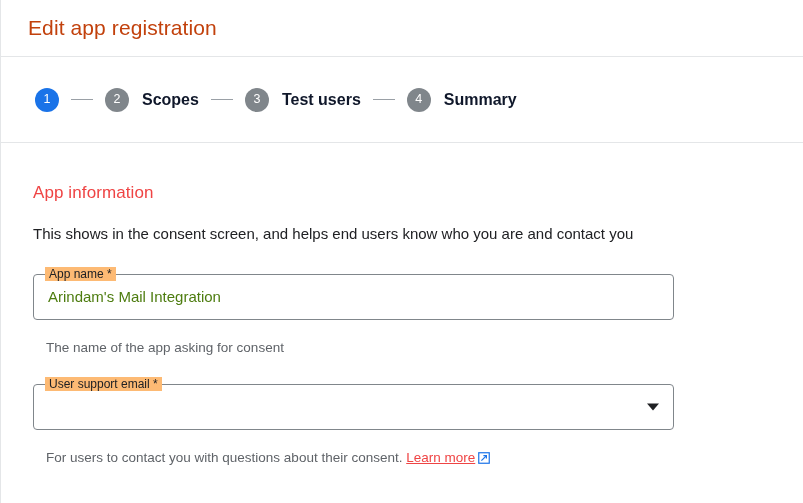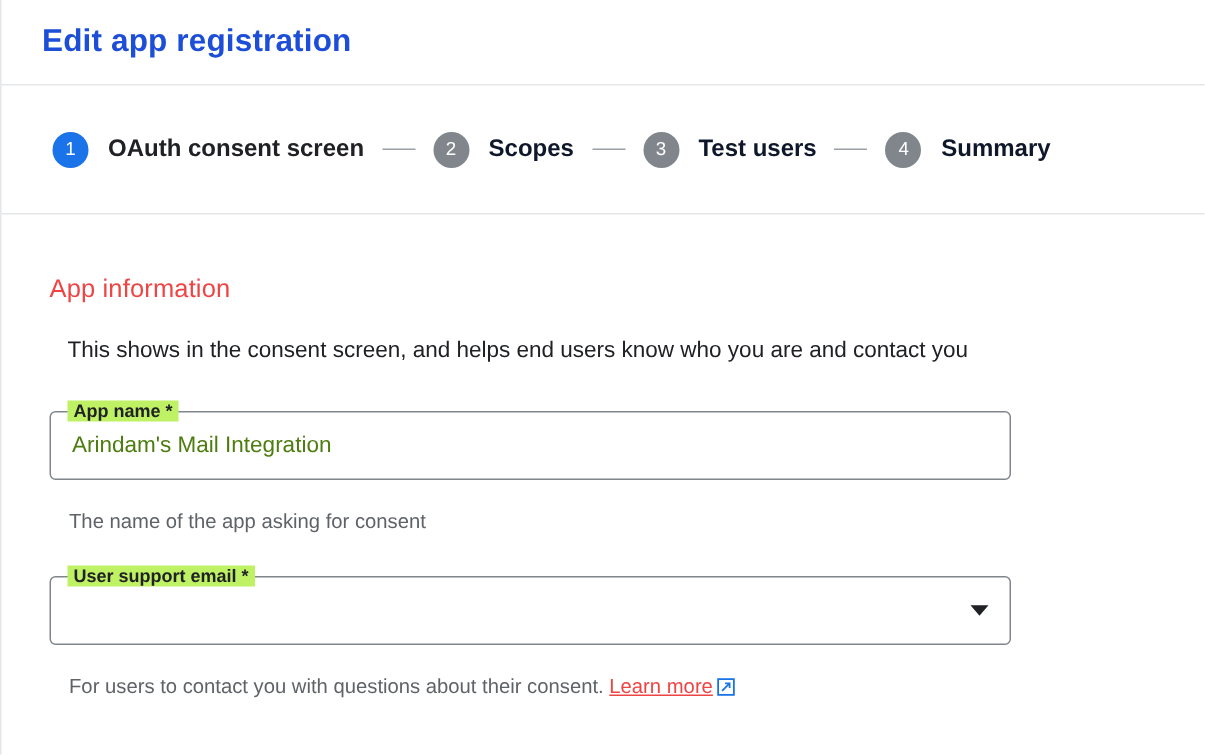--- a/index.html
+++ b/index.html
@@ -28,22 +28,22 @@
   
   .title-bar {
     height: 57px;
     display: flex;
     align-items: center;
     padding-left: 27px;
     border-bottom: 1px solid #e4e6e8;
   }
   .page-title {
     font-size: 21px;
-    font-weight: 700;
-    color: #1d4ed8;
+    font-weight: 400;
+    color: #c2410c;
     letter-spacing: 0.1px;
     line-height: 28px;
   }
 
   
   .stepper {
     height: 86px;
     display: flex;
     align-items: center;
     padding-left: 34px;
@@ -100,21 +100,21 @@
     font-weight: 400;
     color: #ef4444;
     line-height: 28px;
     margin: 0 0 14px 0;
     letter-spacing: 0.1px;
   }
   .section-desc {
     font-size: 15px;
     line-height: 26px;
     color: #202124;
-    margin: 12px;
+    margin: 0;
     max-width: 625px;
   }
 
   
   .field-block { margin-top: 27px; }
 
   .outlined-field {
     position: relative;
     width: 641px;
     height: 46px;
@@ -124,24 +124,24 @@
     display: flex;
     align-items: center;
     padding: 0 14px;
   }
   .outlined-field.select { padding-right: 52px; }
 
   .field-legend {
     position: absolute;
     top: -8px;
     left: 11px;
-    background: #bef264;
+    background: #fdba74;
     padding: 0 4px;
     font-size: 12px;
-    font-weight: 700;
+    font-weight: 400;
     line-height: 14px;
     color: #202124;
     white-space: nowrap;
   }
   .field-value {
     font-size: 15px;
     line-height: 20px;
     color: #4d7c0f;
     white-space: nowrap;
     overflow: hidden;
@@ -181,21 +181,20 @@
 <div class="page">
 
   <div class="title-bar">
     <div class="page-title">Edit app registration</div>
   </div>
 
   <div class="stepper">
 
     <div class="step">
       <div class="step-badge active">1</div>
-      <div class="step-label active">OAuth consent screen</div>
     </div>
 
     <div class="step-connector"></div>
 
     <div class="step">
       <div class="step-badge inactive">2</div>
       <div class="step-label inactive">Scopes</div>
     </div>
 
     <div class="step-connector"></div>

